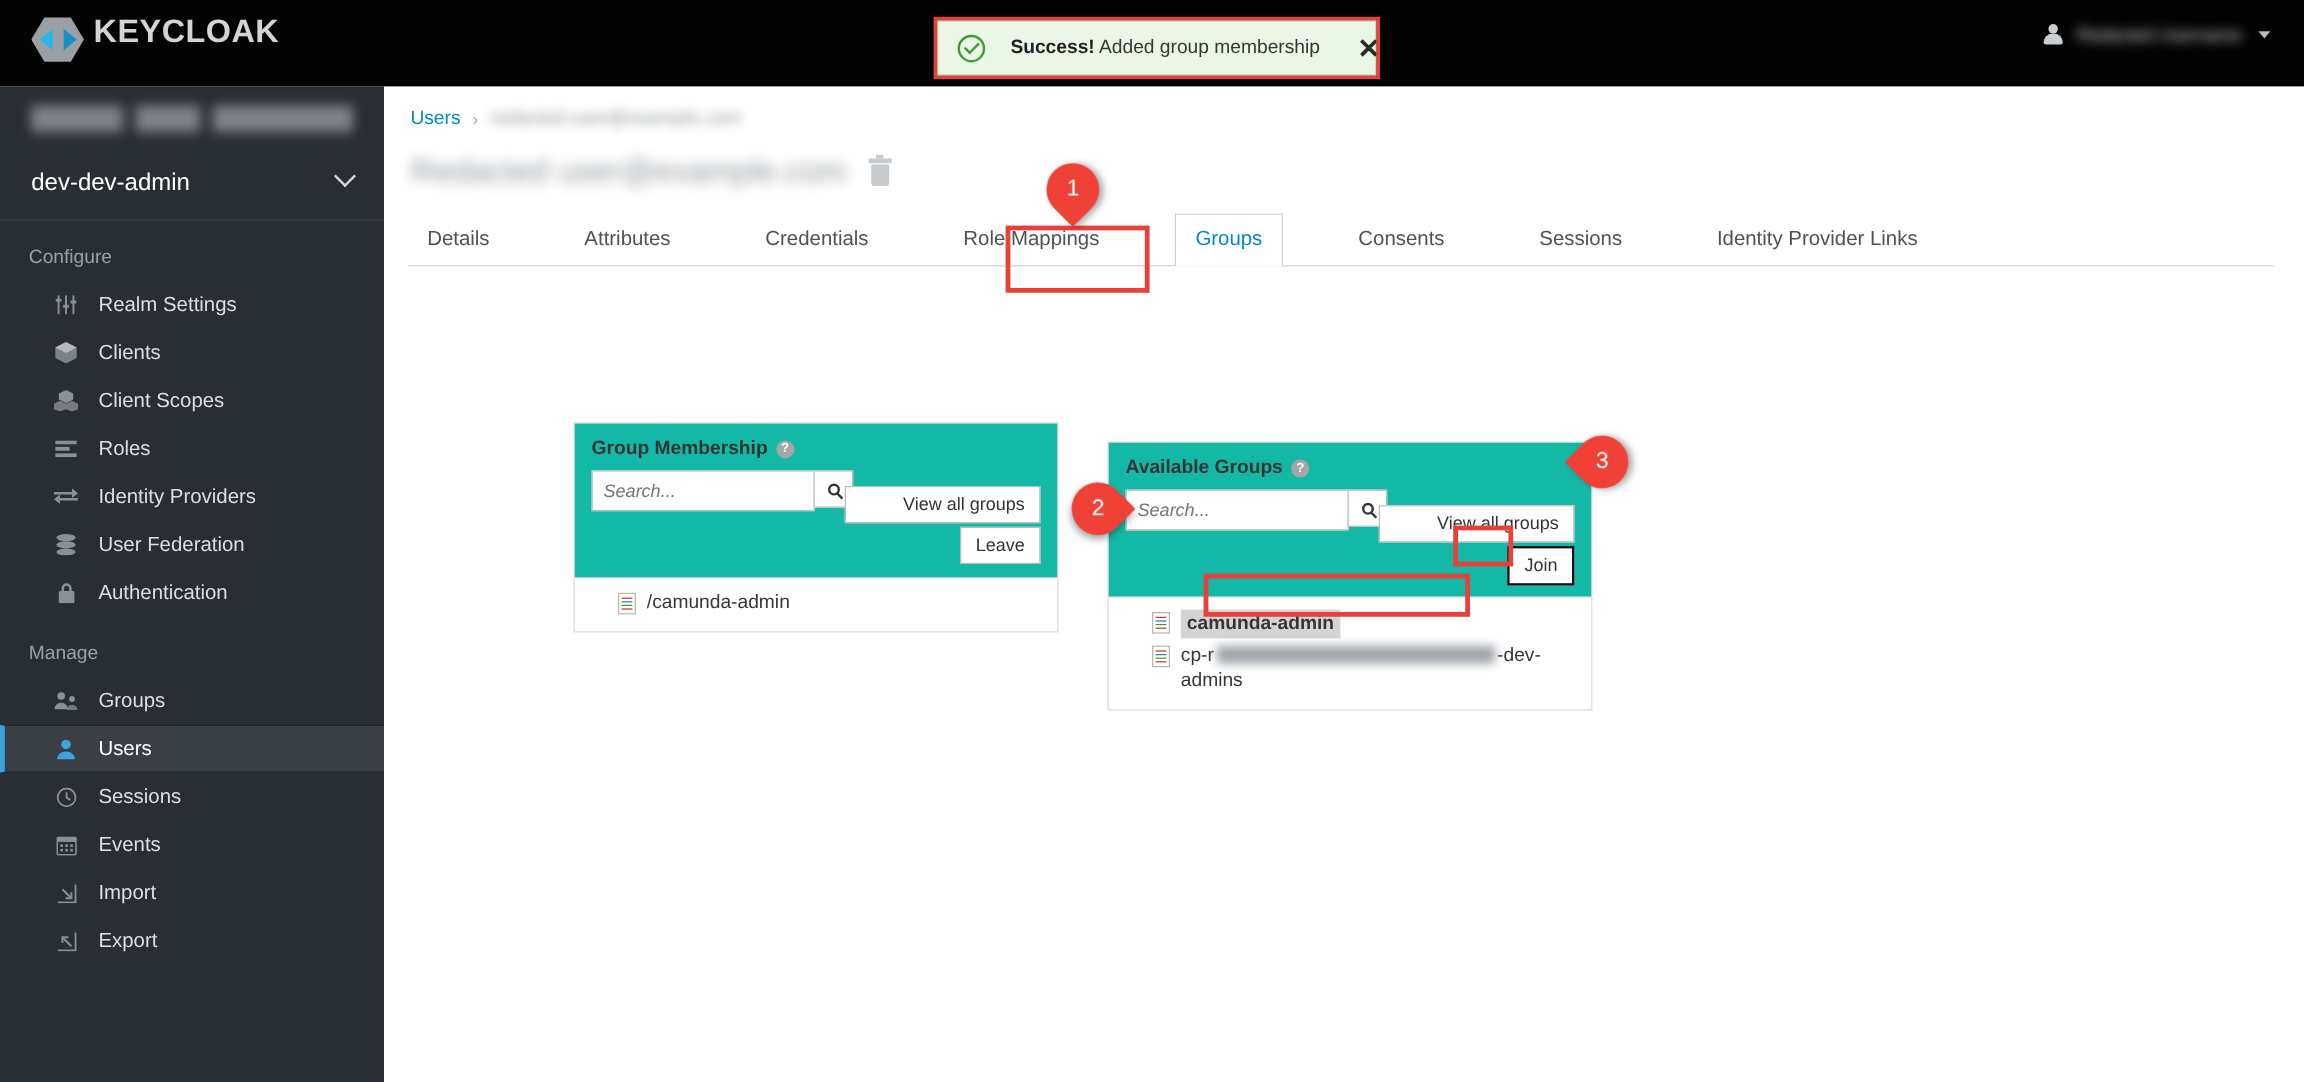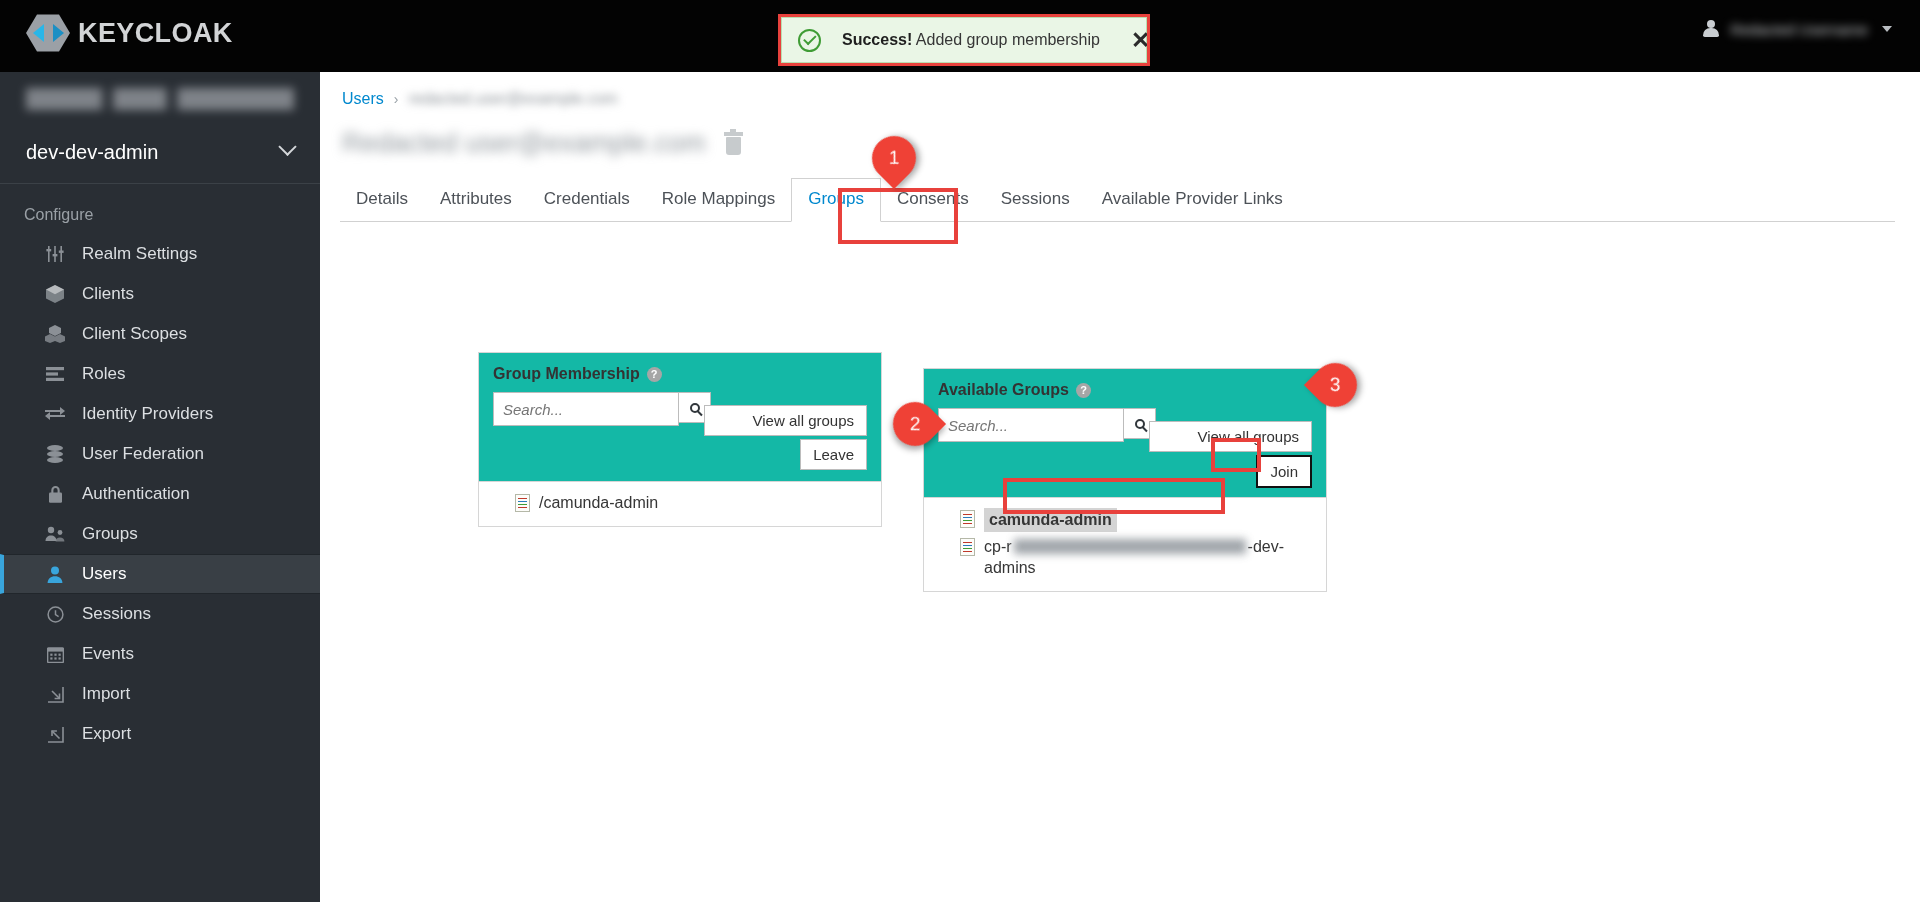--- a/index.html
+++ b/index.html
@@ -13,21 +13,21 @@
 
   
   .topbar {
     position: absolute; top: 0; left: 0;
     width: 1920px; height: 72px;
     background: #030303;
     z-index: 40;
   }
   .brand {
     position: absolute; left: 26px; top: 13px;
-    display: flex; align-items: center; gap: 8px;
+    display: flex; align-items: flex-start; gap: 8px;
   }
   .brand-hex { position: relative; width: 44px; height: 40px; }
   .brand-hex .hex {
     position: absolute; inset: 0;
     background: #9ba0a6;
     clip-path: polygon(25% 4%, 75% 4%, 100% 50%, 75% 96%, 25% 96%, 0% 50%);
   }
   .brand-hex .chev {
     position: absolute; top: 50%; transform: translateY(-50%);
     width: 0; height: 0;
@@ -228,21 +228,21 @@
     width: 15px; height: 18px;
     background: #9ba1a6;
     border-radius: 1px 1px 3px 3px;
   }
 
   
   .tabs {
     position: absolute; top: 108px; left: 20px;
     width: 1555px; height: 42px;
     border-bottom: 1px solid #d1d1d1;
-    display: flex; align-items: flex-end;
+    display: flex; align-items: flex-end; gap: 47px;
   }
   .tab {
     font-size: 17px; color: #4d5258;
     padding: 0 16px 12px 16px;
     cursor: pointer;
     white-space: nowrap;
   }
   .tab.active {
     color: #0088ce;
     background: #fff;
@@ -522,20 +522,21 @@
   <div class="nav-item">
     <span class="ico">
       <svg width="15" height="18" viewBox="0 0 15 18" fill="currentColor">
         <path d="M3.3 8 V5.2 a4.2 4.2 0 0 1 8.4 0 V8 h-2.1 V5.2 a2.1 2.1 0 0 0 -4.2 0 V8 Z"></path>
         <rect x="1" y="7.6" width="13" height="10.2" rx="1.2"></rect>
       </svg>
     </span>
     <span class="nav-label">Authentication</span>
   </div>
 
+  <div class="nav-group-label">Manage</div>
 
   <div class="nav-item">
     <span class="ico">
       <svg width="20" height="16" viewBox="0 0 20 16" fill="currentColor">
         <circle cx="6" cy="4" r="3.2"></circle>
           <path d="M0.5 15 c0-3.4 2.5-5.4 5.5-5.4 s5.5 2 5.5 5.4 Z"></path>
         <circle cx="15" cy="6.5" r="2.4"></circle>
           <path d="M10.6 15.6 c0-2.6 1.9-4.1 4.4-4.1 s4.4 1.5 4.4 4.1 Z" opacity=".75"></path>
       </svg>
     </span>
@@ -619,21 +620,21 @@
   </div>
 
   <div class="tabs">
     <div class="tab">Details</div>
     <div class="tab">Attributes</div>
     <div class="tab">Credentials</div>
     <div class="tab">Role Mappings</div>
     <div class="tab active">Groups</div>
     <div class="tab">Consents</div>
     <div class="tab">Sessions</div>
-    <div class="tab">Available Provider Links</div>
+    <div class="tab">Identity Provider Links</div>
   </div>
 
   <div class="panel" style="top:280px; left:158px; width:404px;">
     <div class="panel-head">
       <div class="panel-title">
         <span>Group Membership</span>
         <span class="help-ico">?</span>
       </div>
       <div class="search-row">
         <input class="search-input" type="text" placeholder="Search..." style="">

